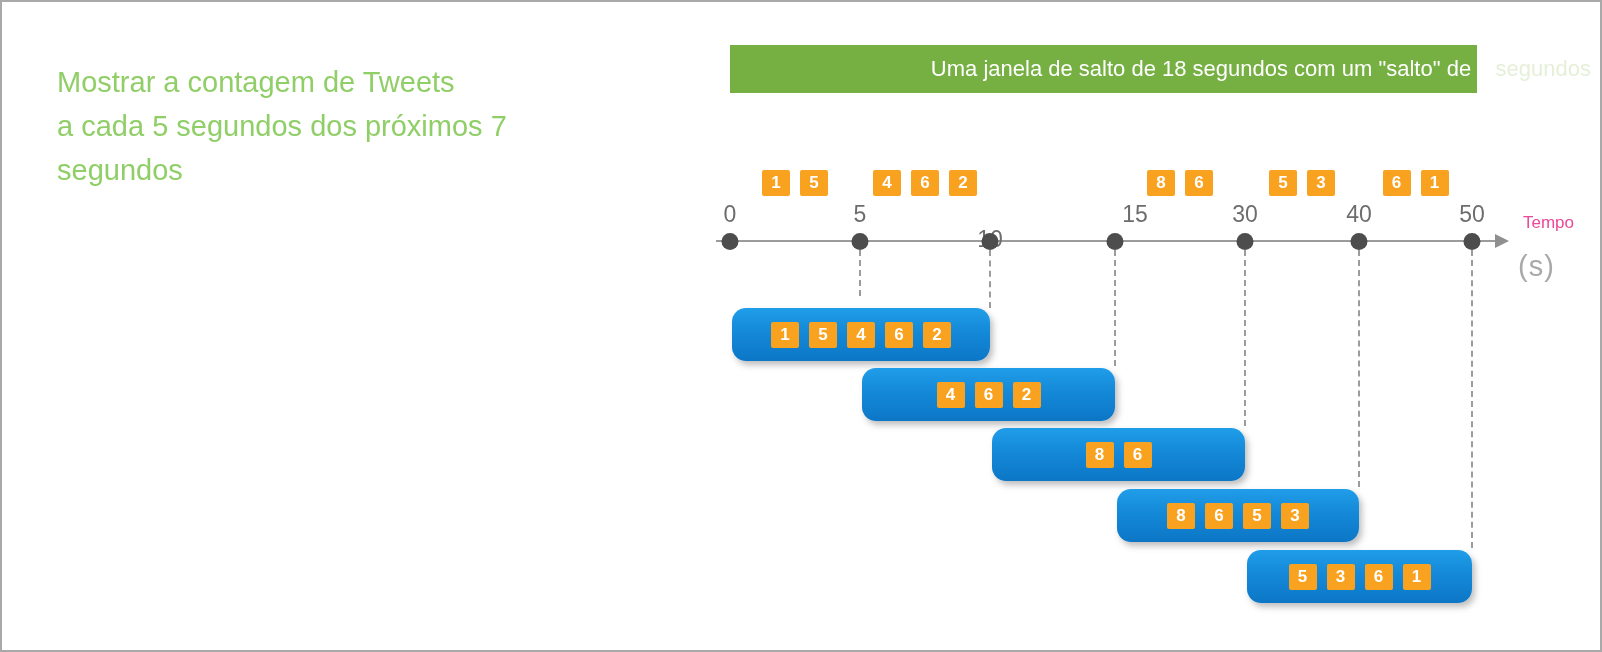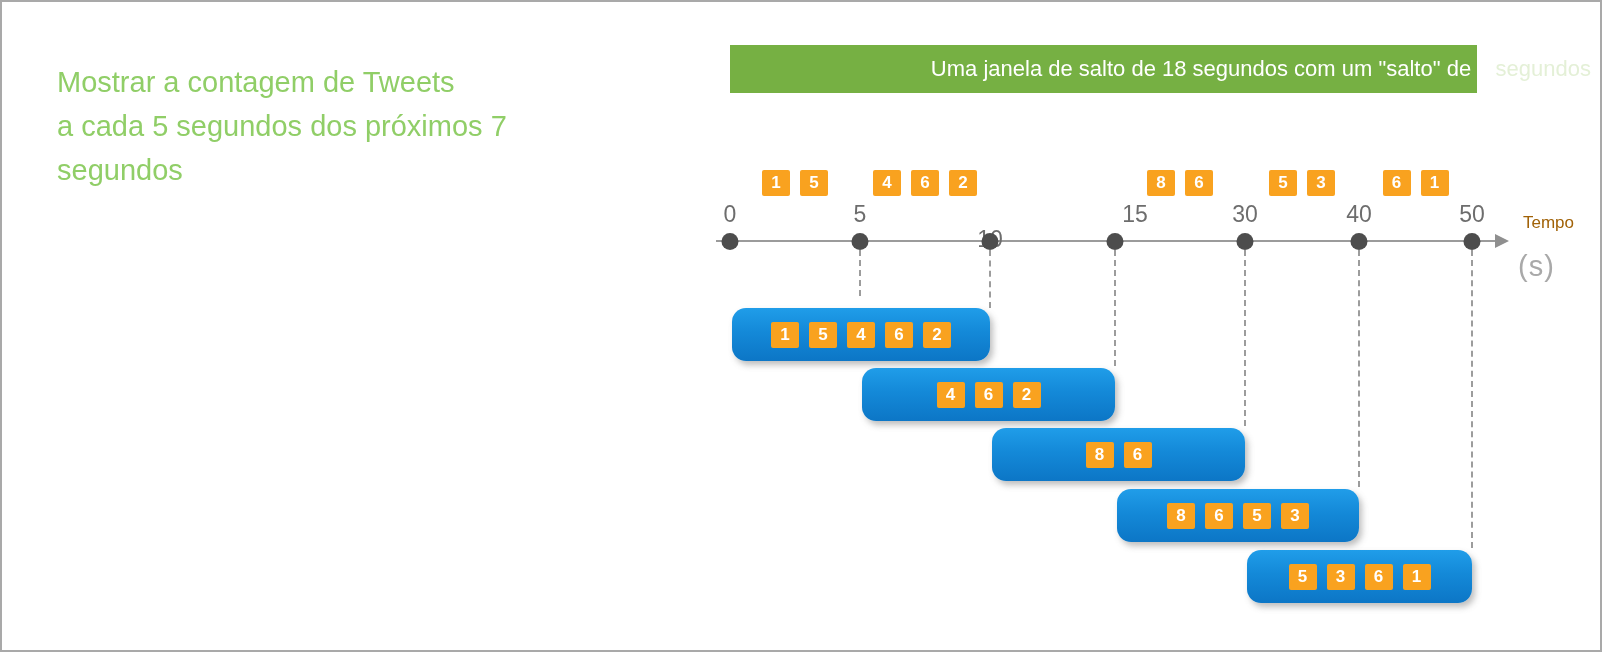--- a/index.html
+++ b/index.html
@@ -33,21 +33,21 @@
     background:#4d4d4d; transform:translateX(-50%);
   }
   .tick-label{
     position:absolute; top:199px; transform:translateX(-50%);
     font-size:23px; color:#6d6d6d;
   }
   .dash{
     position:absolute; width:0; border-left:2px dashed #9c9c9c;
     transform:translateX(-1px);
   }
-  .unit-tempo{ position:absolute; left:1521px; top:211px; font-size:17px; color:#a16207; }
+  .unit-tempo{ position:absolute; left:1521px; top:211px; font-size:17px; color:#ec4899; }
   .unit-s{ position:absolute; left:1516px; top:248px; font-size:29px; color:#a9a9a9; letter-spacing:1px; }
   .chip{
     width:28px; height:26px; background:#f9a21f; border-radius:2px;
     color:#ffffff; font-size:17px; font-weight:600;
     display:flex; align-items:center; justify-content:center; flex:0 0 auto;
   }
   .event-group{
     position:absolute; top:168px; display:flex; gap:10px;
     transform:translateX(-50%);
   }

